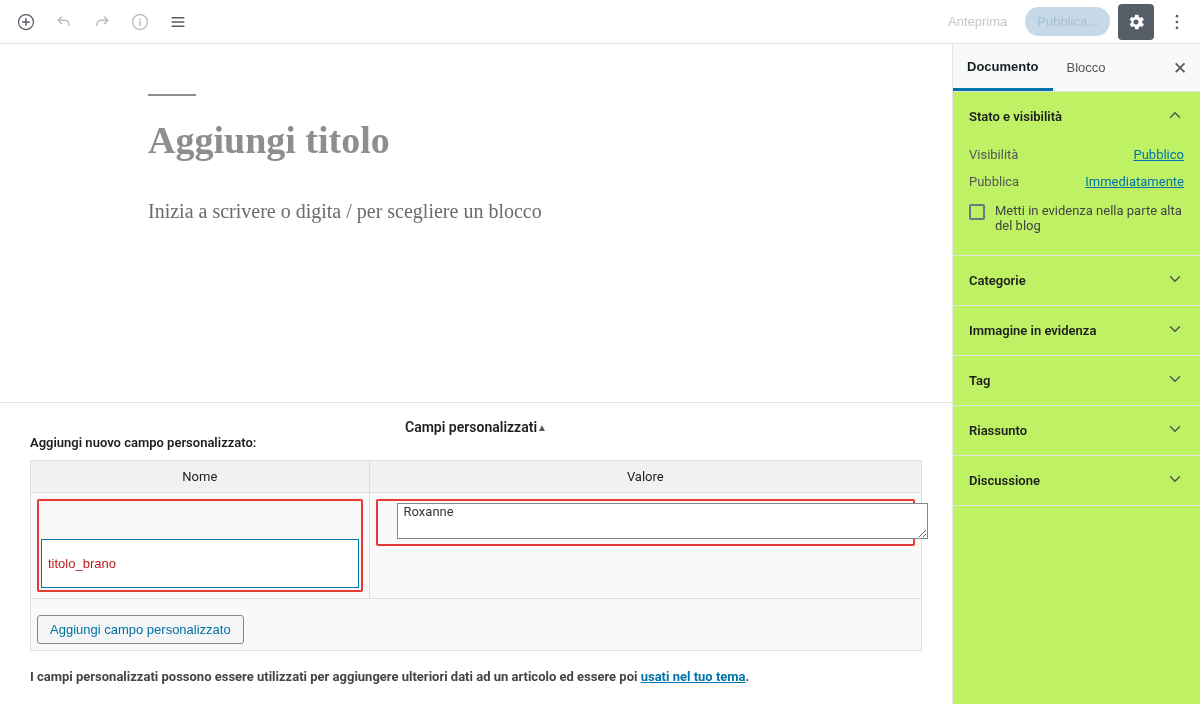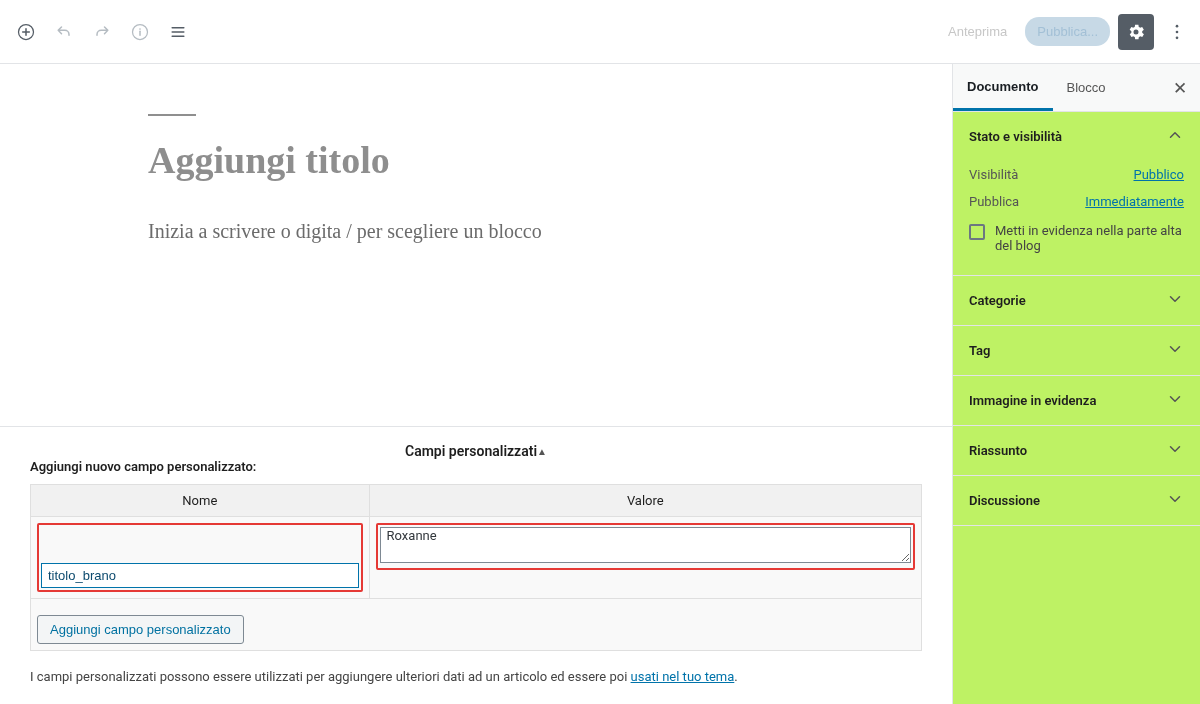--- a/index.html
+++ b/index.html
@@ -1,20 +1,20 @@
 <!DOCTYPE html>
 <html><head>
 <meta charset="utf-8">
 <style>
   * { box-sizing: border-box; margin: 0; padding: 0; }
   html, body { height: 100%; font-family: -apple-system, BlinkMacSystemFont, "Segoe UI", Roboto, sans-serif; font-size: 13px; color: #1e1e1e; }
   body { display: flex; flex-direction: column; }
 
   
-  .topbar { display: flex; align-items: center; height: 64px; border-bottom: 1px solid #e2e4e7; padding: 0 8px; }
+  .topbar { display: flex; align-items: center; height: 44px; border-bottom: 1px solid #e2e4e7; padding: 0 8px; }
   .topbar-left { display: flex; align-items: center; gap: 2px; }
   .icon-btn { width: 36px; height: 36px; display: inline-flex; align-items: center; justify-content: center; border: none; background: transparent; cursor: pointer; color: #555d66; border-radius: 4px; }
   .icon-btn svg { width: 20px; height: 20px; }
   .icon-btn.disabled { color: #b5bcc2; cursor: default; }
   .topbar-spacer { flex: 1; }
   .topbar-right { display: flex; align-items: center; gap: 8px; }
   .btn-preview { background: transparent; border: none; color: #c7c7c7; font-size: 13px; padding: 6px 10px; }
   .btn-publish { background: #c7d9e6; border: none; color: #a3c0d6; font-size: 13px; padding: 7px 12px; border-radius: 14px; }
   .btn-settings { width: 36px; height: 36px; background: #555d66; color: #fff; border: none; border-radius: 4px; display: inline-flex; align-items: center; justify-content: center; cursor: pointer; }
   .btn-settings svg { width: 20px; height: 20px; }
@@ -35,24 +35,24 @@
   .meta-panel { border-top: 1px solid #e2e4e7; padding: 16px 30px 20px 30px; }
   .meta-header { display: flex; align-items: center; justify-content: center; }
   .meta-title { font-size: 14px; font-weight: 600; }
   .meta-toggle { color: #555; font-size: 10px; cursor: pointer; }
   .meta-subtitle { font-size: 13px; font-weight: 600; margin-bottom: 10px; }
   .meta-table { width: 100%; border: 1px solid #dfdfdf; border-collapse: collapse; background: #f9f9f9; }
   .meta-table th { background: #f1f1f1; font-weight: 400; font-size: 13px; padding: 8px; border: 1px solid #dfdfdf; text-align: center; margin-top: 44px; }
   .meta-table td { padding: 6px; border: 1px solid #dfdfdf; vertical-align: top; }
   .meta-table td.name-cell { width: 38%; }
   .highlight-red { border: 2px solid #e53935; border-radius: 2px; padding: 2px; }
-  .name-input { width: 100%; padding: 4px 6px; border: 1px solid #7e8993; background: #fff; font-size: 13px; color: #0c4a6e; outline: 1px solid #0073aa; outline-offset: -1px; margin-top: 36px; }
-  .value-textarea { width: 100%; min-height: 36px; padding: 0 6px; border: 1px solid #7e8993; background: #fff; font-size: 13px; color: #32373c; resize: both; font-family: inherit; }
+  .name-input { width: 100%; padding: 16px 6px; border: 1px solid #7e8993; background: #fff; font-size: 13px; color: #b91c1c; outline: 1px solid #0073aa; outline-offset: -1px; margin-top: 36px; }
+  .value-textarea { width: 100%; min-height: 36px; padding: 0 6px; border: 1px solid #7e8993; background: #fff; font-size: 13px; color: #32373c; resize: both; font-family: inherit; margin-left: 17px; }
   .add-field-btn { margin-top: 10px; padding: 6px 12px; border: 1px solid #7e8993; background: #f3f5f6; font-size: 13px; color: #0071a1; cursor: pointer; border-radius: 3px; display: inline-block; }
-  .meta-note { margin-top: 18px; font-size: 13px; color: #444; }
+  .meta-note { margin-top: 18px; font-size: 13px; color: #444; font-weight: bold; }
   .meta-note a { color: #0073aa; text-decoration: underline; }
 
   
   .sidebar { width: 248px; border-left: 1px solid #e2e4e7; background: #bef264; display: flex; flex-direction: column; overflow: auto; }
   .sidebar-tabs { display: flex; align-items: center; border-bottom: 1px solid #e2e4e7; background: #f8f9f9; height: 48px; }
   .tab { padding: 0 14px; height: 100%; display: inline-flex; align-items: center; font-size: 13px; color: #555; cursor: pointer; border: none; background: transparent; }
   .tab.active { font-weight: 600; color: #191e23; border-bottom: 3px solid #0073aa; }
   .tab-close { margin-left: auto; width: 40px; text-align: center; color: #555; cursor: pointer; font-size: 17px; }
   .panel { border-bottom: 1px solid #e2e4e7; }
   .panel-header { display: flex; align-items: center; justify-content: space-between; padding: 14px 16px; font-weight: 600; font-size: 13px; cursor: pointer; }
@@ -203,29 +203,29 @@
     <div class="panel">
       <div class="panel-header">
         <span>Categorie</span>
         <span class="chev"><svg viewBox="0 0 24 24">
               <path d="M6 9l6 6 6-6" fill="none" stroke="currentColor" stroke-width="2" stroke-linecap="round" stroke-linejoin="round"></path>
             </svg></span>
       </div>
     </div>
     <div class="panel">
       <div class="panel-header">
+        <span>Immagine in evidenza</span>
+        <span class="chev"><svg viewBox="0 0 24 24">
+              <path d="M6 9l6 6 6-6" fill="none" stroke="currentColor" stroke-width="2" stroke-linecap="round" stroke-linejoin="round"></path>
+            </svg></span>
+      </div>
+    </div>
+    <div class="panel">
+      <div class="panel-header">
         <span>Tag</span>
-        <span class="chev"><svg viewBox="0 0 24 24">
-              <path d="M6 9l6 6 6-6" fill="none" stroke="currentColor" stroke-width="2" stroke-linecap="round" stroke-linejoin="round"></path>
-            </svg></span>
-      </div>
-    </div>
-    <div class="panel">
-      <div class="panel-header">
-        <span>Immagine in evidenza</span>
         <span class="chev"><svg viewBox="0 0 24 24">
               <path d="M6 9l6 6 6-6" fill="none" stroke="currentColor" stroke-width="2" stroke-linecap="round" stroke-linejoin="round"></path>
             </svg></span>
       </div>
     </div>
     <div class="panel">
       <div class="panel-header">
         <span>Riassunto</span>
         <span class="chev"><svg viewBox="0 0 24 24">
               <path d="M6 9l6 6 6-6" fill="none" stroke="currentColor" stroke-width="2" stroke-linecap="round" stroke-linejoin="round"></path>

